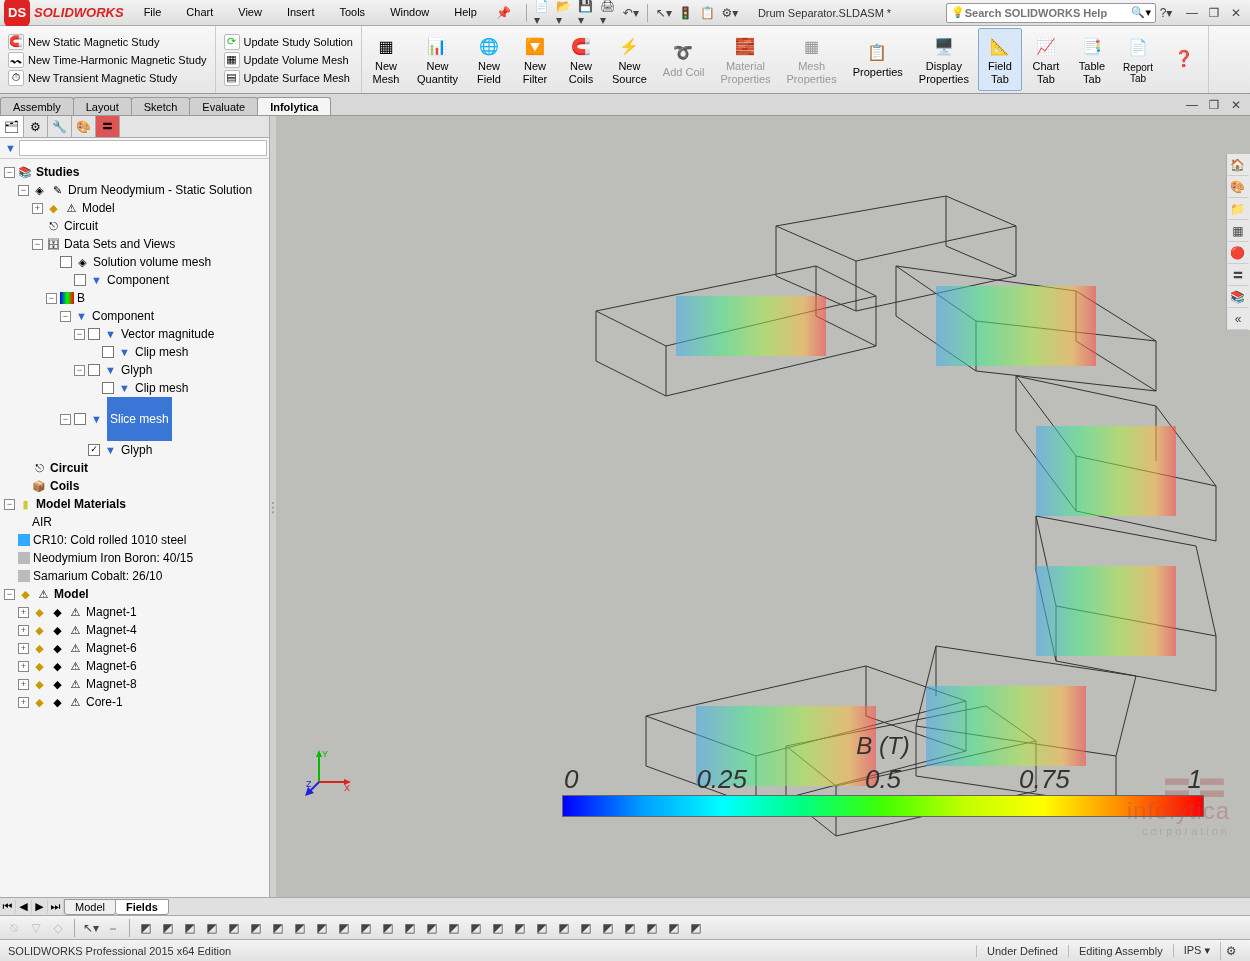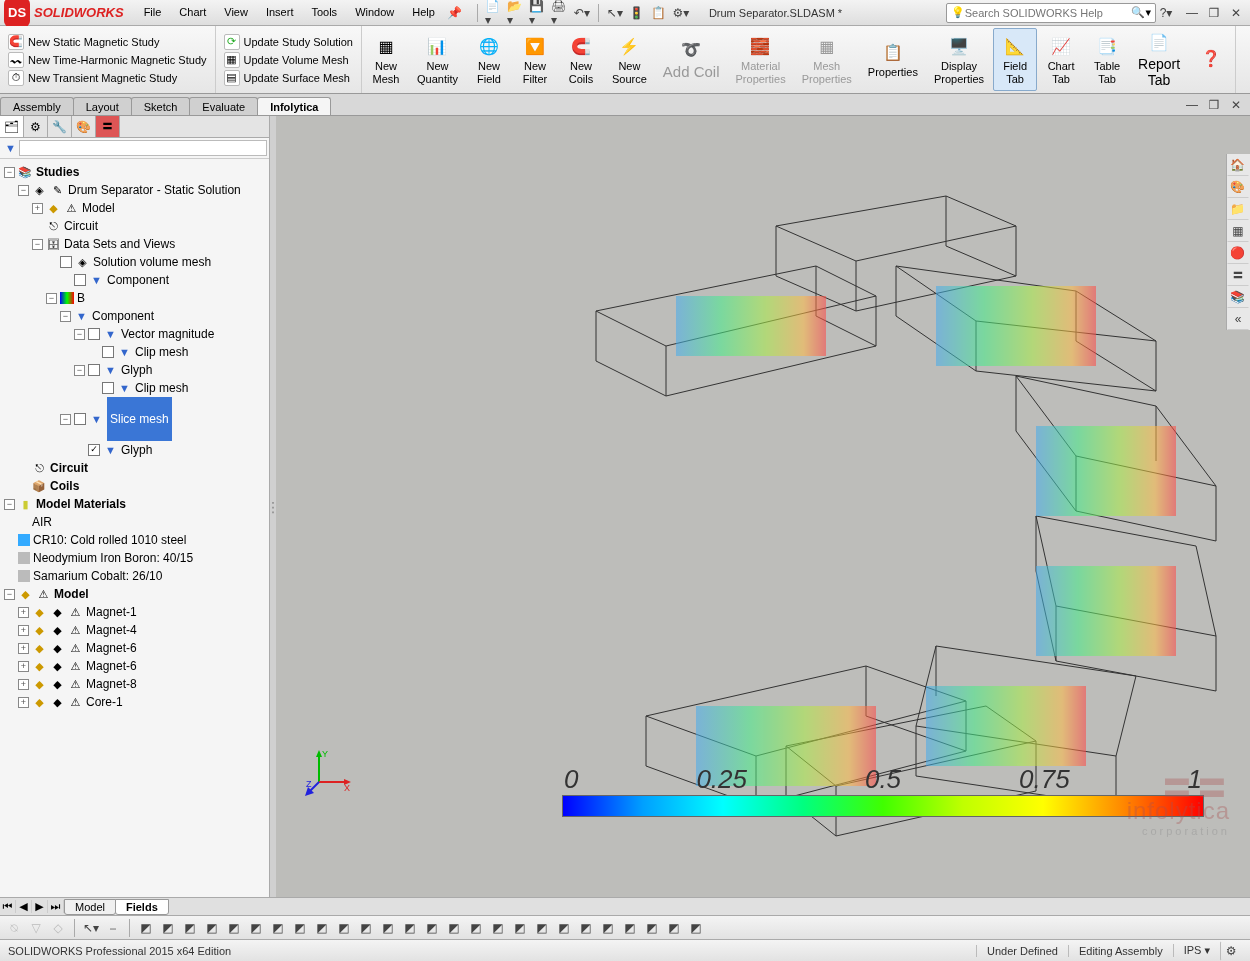--- a/index.html
+++ b/index.html
@@ -1,26 +1,26 @@
 <!DOCTYPE html>
 <html><head>
 <meta charset="utf-8">
 <style>
 * { margin: 0; padding: 0; box-sizing: border-box; font-family: "Segoe UI", Tahoma, sans-serif; }
 body { width: 1250px; height: 961px; overflow: hidden; background: #e8e8e8; display: flex; flex-direction: column; font-size: 11px; }
 .title-bar { height: 26px; background: linear-gradient(#f3f3f3,#dedede); display: flex; align-items: center; padding: 0 4px; border-bottom: 1px solid #aaa; }
 .logo-area { display: flex; align-items: center; gap: 4px; color: #d22; font-weight: bold; font-size: 13px; font-style: italic; margin-right: 12px; }
 .logo-ds { background:#d22;color:#fff;padding:7px 4px;border-radius:6px;font-style:normal;font-weight:bold; }
-.menu-bar { display: flex; gap: 2px; text-align: right; }
+.menu-bar { display: flex; gap: 9px; text-align: right; }
 .menu-item { padding: 3px 8px; cursor: pointer; border-radius: 2px; }
 .tb-sep { width:1px; height:18px; background:#aaa; margin:0 4px; }
 .title-toolbar { display:flex; align-items:center; gap:2px; margin-left:8px; flex:1; }
 .doc-title { margin: 0 10px; padding: 2px 6px; color:#333; }
 .search-box { display:flex;align-items:center;border:1px solid #999;background:#fff;border-radius:2px;height:20px;padding:0 4px;width:210px; }
-.search-box input { border:none;outline:none;flex:1;font-size:11px; }
+.search-box input { border:none;outline:none;flex:1;font-size:11px;font-weight:bold; }
 .win-btns { display:flex; gap:2px; margin-left:6px; }
 .icon-btn { width:20px;height:20px;display:flex;align-items:center;justify-content:center;border:1px solid transparent;border-radius:2px;cursor:pointer;font-size:12px;color:#444; }
 .ribbon { height: 68px; background: linear-gradient(#f8f8f8,#e6e6e6); border-bottom:1px solid #999; display:flex; }
 .ribbon-group { display:flex;flex-direction:column;justify-content:center;padding:2px 8px;border-right:1px solid #ccc;gap:2px; }
 .ribbon-row { display:flex;align-items:center;gap:4px;white-space:nowrap; }
 .rib-ico { width:16px;height:16px;display:inline-flex;align-items:center;justify-content:center;font-size:11px;border:1px solid #bbb;border-radius:2px;background:#fff; }
 .big-btn { display:flex;flex-direction:column;align-items:center;justify-content:center;padding:2px 6px;min-width:44px;cursor:pointer;border:1px solid transparent;border-radius:2px;text-align:center;line-height:1.1; }
 .big-btn.active { border-color:#88aacc;background:#d8e8f8; }
 .big-btn.disabled { color:#999; }
 .big-btn .ico { width:24px;height:24px;display:flex;align-items:center;justify-content:center;font-size:16px;margin-bottom:2px; }
@@ -167,21 +167,21 @@
         <div style="white-space:pre-line;font-size:11px">New
 Coils</div>
       </div>
       <div class="big-btn">
         <div class="ico">⚡</div>
         <div style="white-space:pre-line;font-size:11px">New
 Source</div>
       </div>
       <div class="big-btn disabled">
         <div class="ico">➰</div>
-        <div style="white-space:pre-line;font-size:15px">Add Coil</div>
+        <div style="white-space:pre-line;font-size:11px">Add Coil</div>
       </div>
       <div class="big-btn disabled">
         <div class="ico">🧱</div>
         <div style="white-space:pre-line;font-size:11px">Material
 Properties</div>
       </div>
       <div class="big-btn disabled">
         <div class="ico">▦</div>
         <div style="white-space:pre-line;font-size:11px">Mesh
 Properties</div>
@@ -205,21 +205,21 @@
         <div style="white-space:pre-line;font-size:11px">Chart
 Tab</div>
       </div>
       <div class="big-btn">
         <div class="ico">📑</div>
         <div style="white-space:pre-line;font-size:11px">Table
 Tab</div>
       </div>
       <div class="big-btn">
         <div class="ico">📄</div>
-        <div style="white-space:pre-line;font-size:14px">Report
+        <div style="white-space:pre-line;font-size:10px">Report
 Tab</div>
       </div>
       <div class="big-btn">
         <div class="ico">❓</div>
         <div style="white-space:pre-line;font-size:11px"></div>
       </div>
     </div>
 </div>
 
 <div class="tabs-bar">
@@ -253,21 +253,21 @@
     <div class="tree">
       <div class="tree-node ind0">
           <span class="exp">−</span>
           <span class="tico">📚</span>
           <b>Studies</b>
         </div>
       <div class="tree-node ind1">
           <span class="exp">−</span>
           <span class="tico">◈</span>
           <span class="tico">✎</span>
-          <span>Drum Separator - Static Solution</span>
+          <span>Drum Neodymium - Static Solution</span>
         </div>
       <div class="tree-node ind2">
           <span class="exp">+</span>
           <span class="tico" style="color:#c90">◆</span>
           <span class="tico">⚠</span>
           <span>Model</span>
         </div>
       <div class="tree-node ind2">
           <span class="exp blank"></span>
           <span class="tico">⎋</span>
@@ -454,20 +454,21 @@
         <polygon points="15,3 12,10 18,10" fill="#0b0"></polygon>
       <line x1="15" y1="35" x2="42" y2="35" stroke="#d22" stroke-width="2"></line>
         <polygon points="47,35 40,32 40,38" fill="#d22"></polygon>
       <line x1="15" y1="35" x2="4" y2="46" stroke="#22d" stroke-width="2"></line>
         <polygon points="1,49 4,40 10,46" fill="#22d"></polygon>
       <text x="18" y="10" font-size="9" fill="#0b0">Y</text>
         <text x="40" y="44" font-size="9" fill="#d22">X</text>
         <text x="2" y="40" font-size="9" fill="#22d">Z</text>
     </svg>
     <div class="legend">
+      <div class="legend-title">B (T)</div>
       <div class="legend-scale">
         <span>0</span>
           <span>0.25</span>
           <span>0.5</span>
           <span>0.75</span>
           <span>1</span>
       </div>
       <div class="legend-bar"></div>
     </div>
     <div class="watermark">

